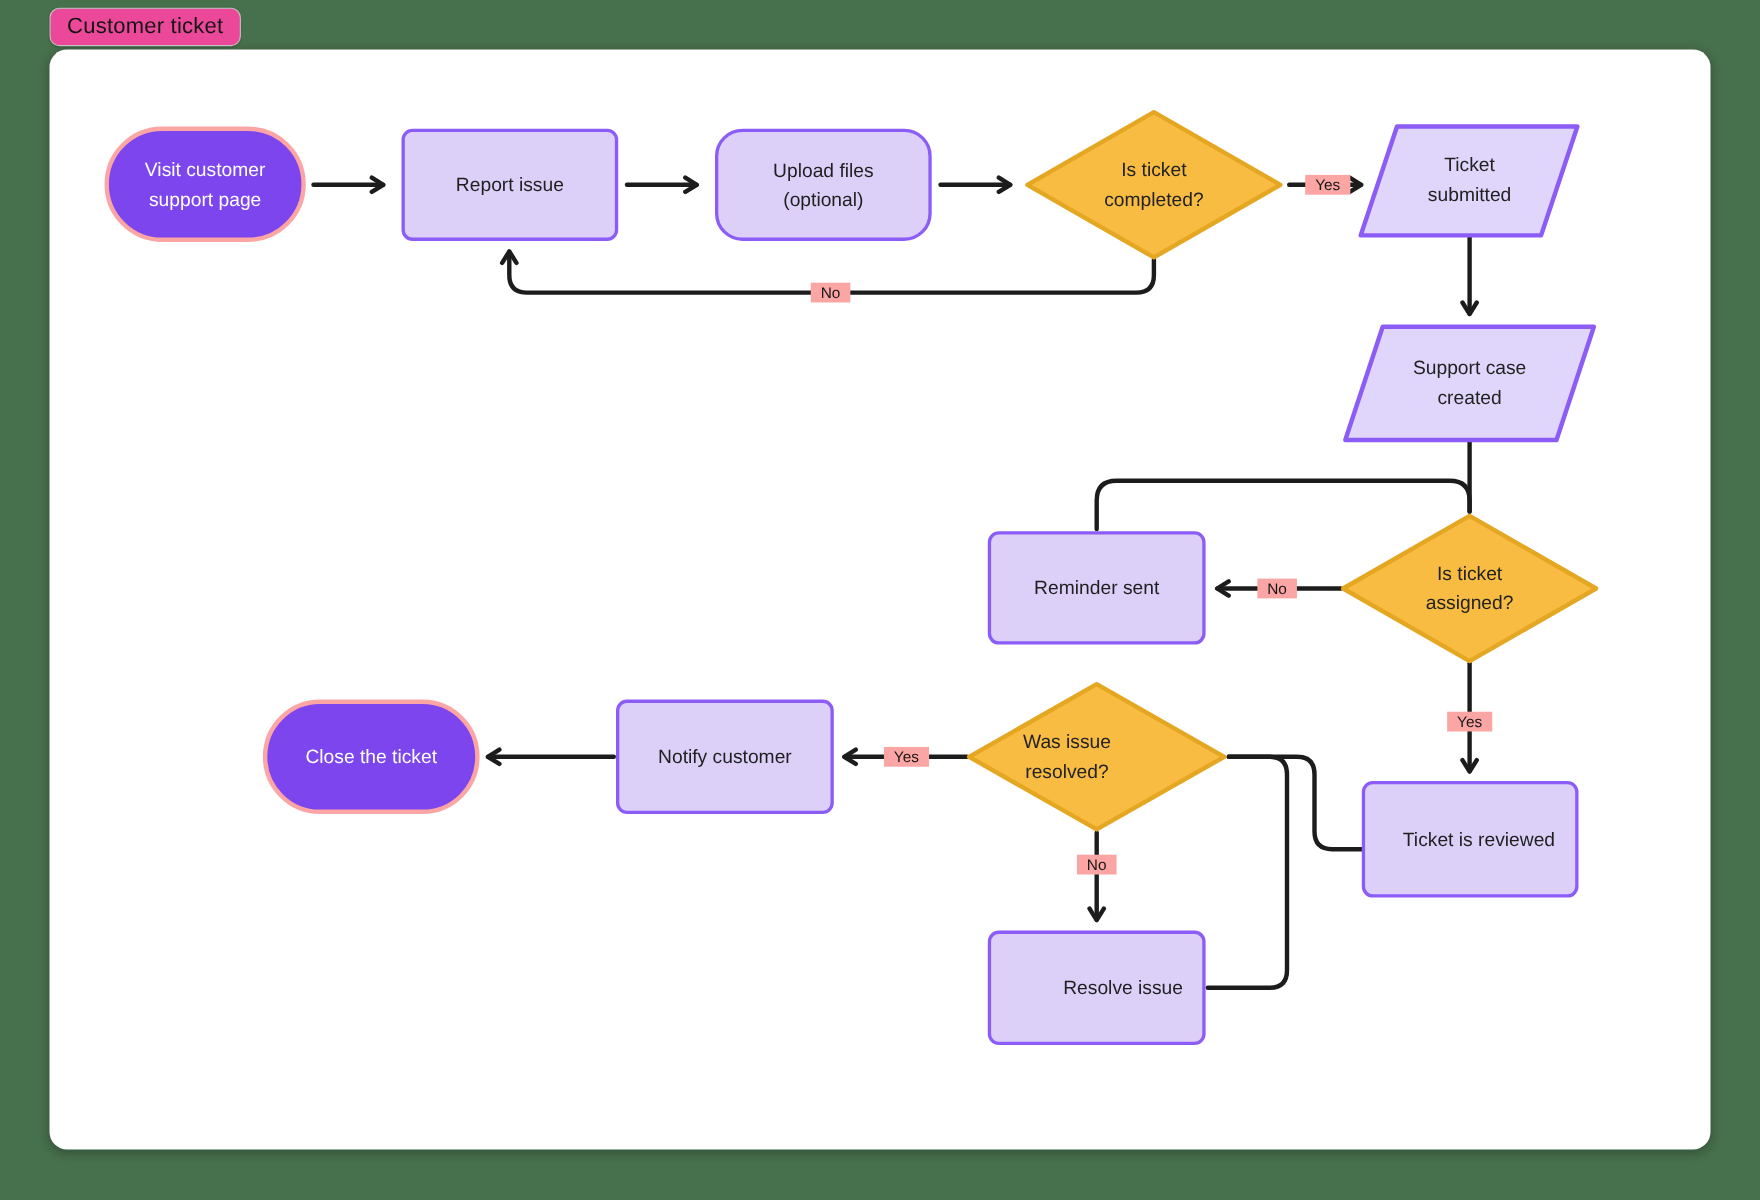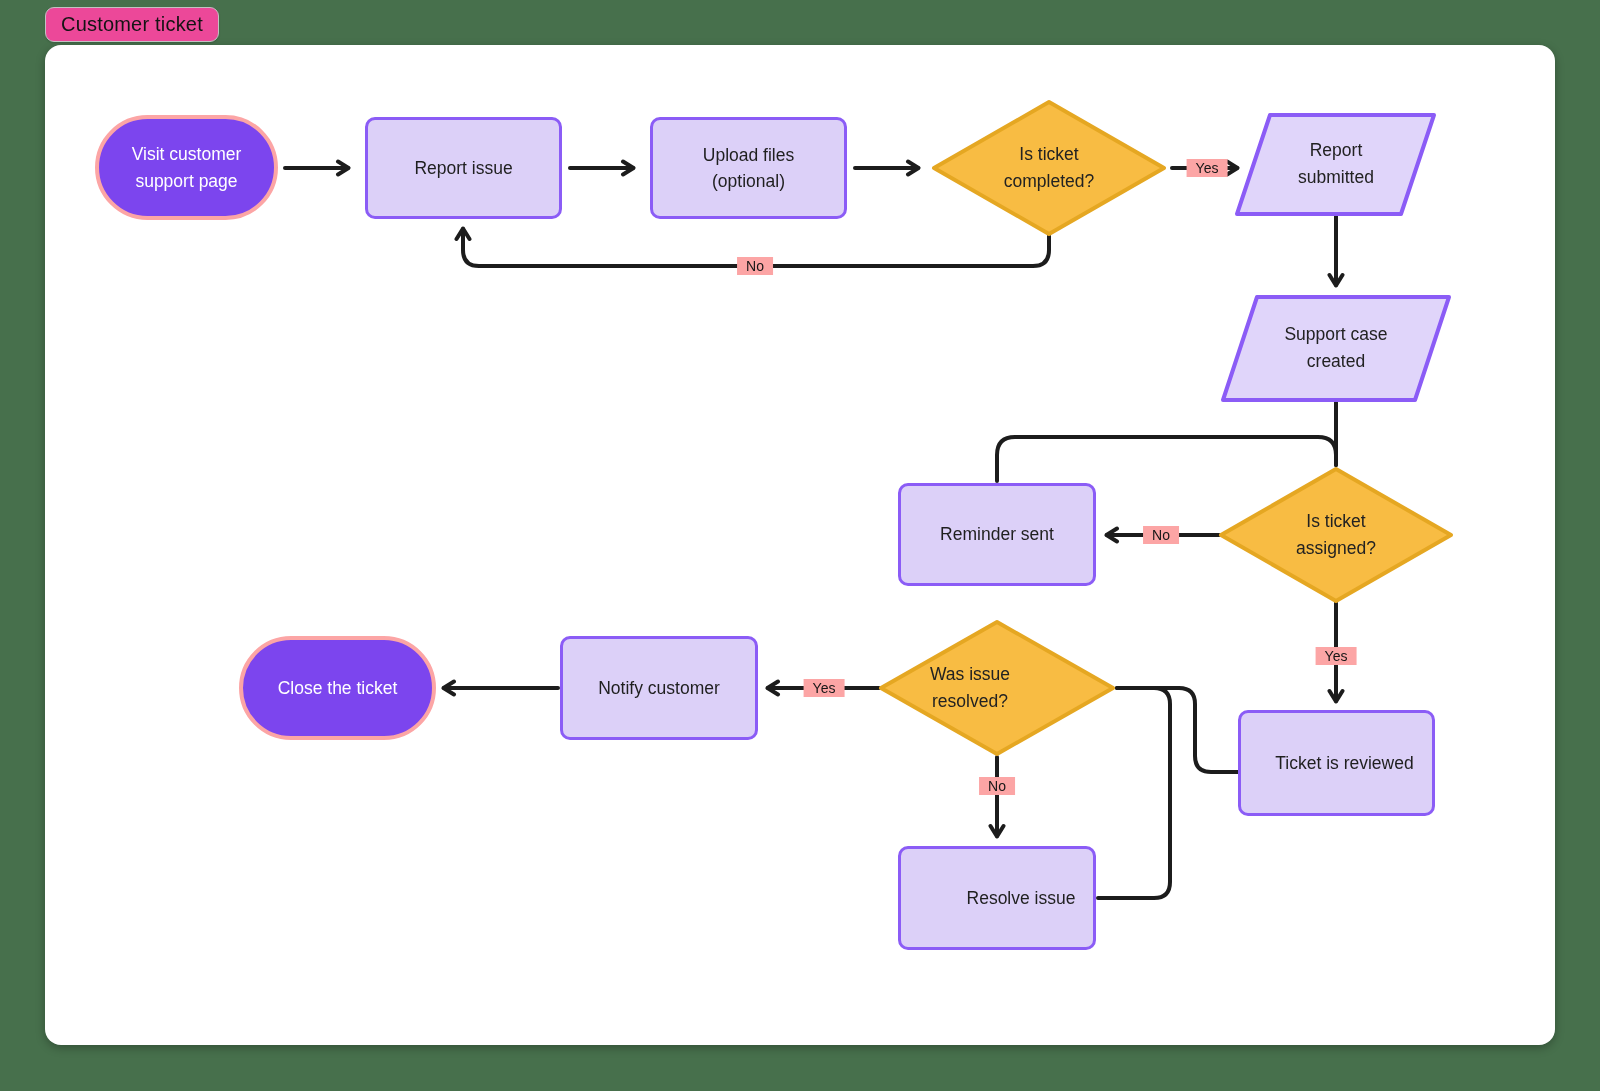--- a/index.html
+++ b/index.html
@@ -93,21 +93,21 @@
   </svg>
 
   <div class="node stadium" style="left:50px;top:70px;width:183px;height:105px;padding:0 14px;">
     <span>Visit customer support page</span>
   </div>
 
   <div class="node rect" style="left:320px;top:72px;width:197px;height:102px;">
     <span>Report issue</span>
   </div>
 
-  <div class="node rect" style="left:605px;top:72px;width:197px;height:102px;padding:0 32px;">
+  <div class="node rect" style="left:605px;top:72px;width:197px;height:102px;padding:0 32px;border-radius:25px;">
     <span>Upload files (optional)</span>
   </div>
 
   <div class="node rect" style="left:853px;top:438px;width:198px;height:103px;">
     <span>Reminder sent</span>
   </div>
 
   <div class="node rect" style="left:1193px;top:665px;width:197px;height:106px;padding-left:16px;">
     <span>Ticket is reviewed</span>
   </div>
@@ -118,21 +118,21 @@
 
   <div class="node rect" style="left:853px;top:801px;width:198px;height:104px;padding-left:48px;">
     <span>Resolve issue</span>
   </div>
 
   <div class="node stadium" style="left:194px;top:591px;width:197px;height:104px;align-items:center;">
     <span>Close the ticket</span>
   </div>
 
   <div class="shape-label" style="left:1004px;top:123px;width:112px;">Is ticket completed?</div>
-  <div class="shape-label" style="left:1291px;top:119px;width:110px;">Report submitted</div>
+  <div class="shape-label" style="left:1291px;top:119px;width:110px;">Ticket submitted</div>
   <div class="shape-label" style="left:1291px;top:303px;width:150px;">Support case created</div>
   <div class="shape-label" style="left:1291px;top:490px;width:110px;">Is ticket assigned?</div>
   <div class="shape-label" style="left:925px;top:643px;width:122px;">Was issue resolved?</div>
 
   <div class="edge-label" style="left:1162px;top:123px;">Yes</div>
   <div class="edge-label" style="left:710px;top:221px;">No</div>
   <div class="edge-label" style="left:1116px;top:490px;">No</div>
   <div class="edge-label" style="left:1291px;top:611px;">Yes</div>
   <div class="edge-label" style="left:779px;top:643px;">Yes</div>
   <div class="edge-label" style="left:952px;top:741px;">No</div>

